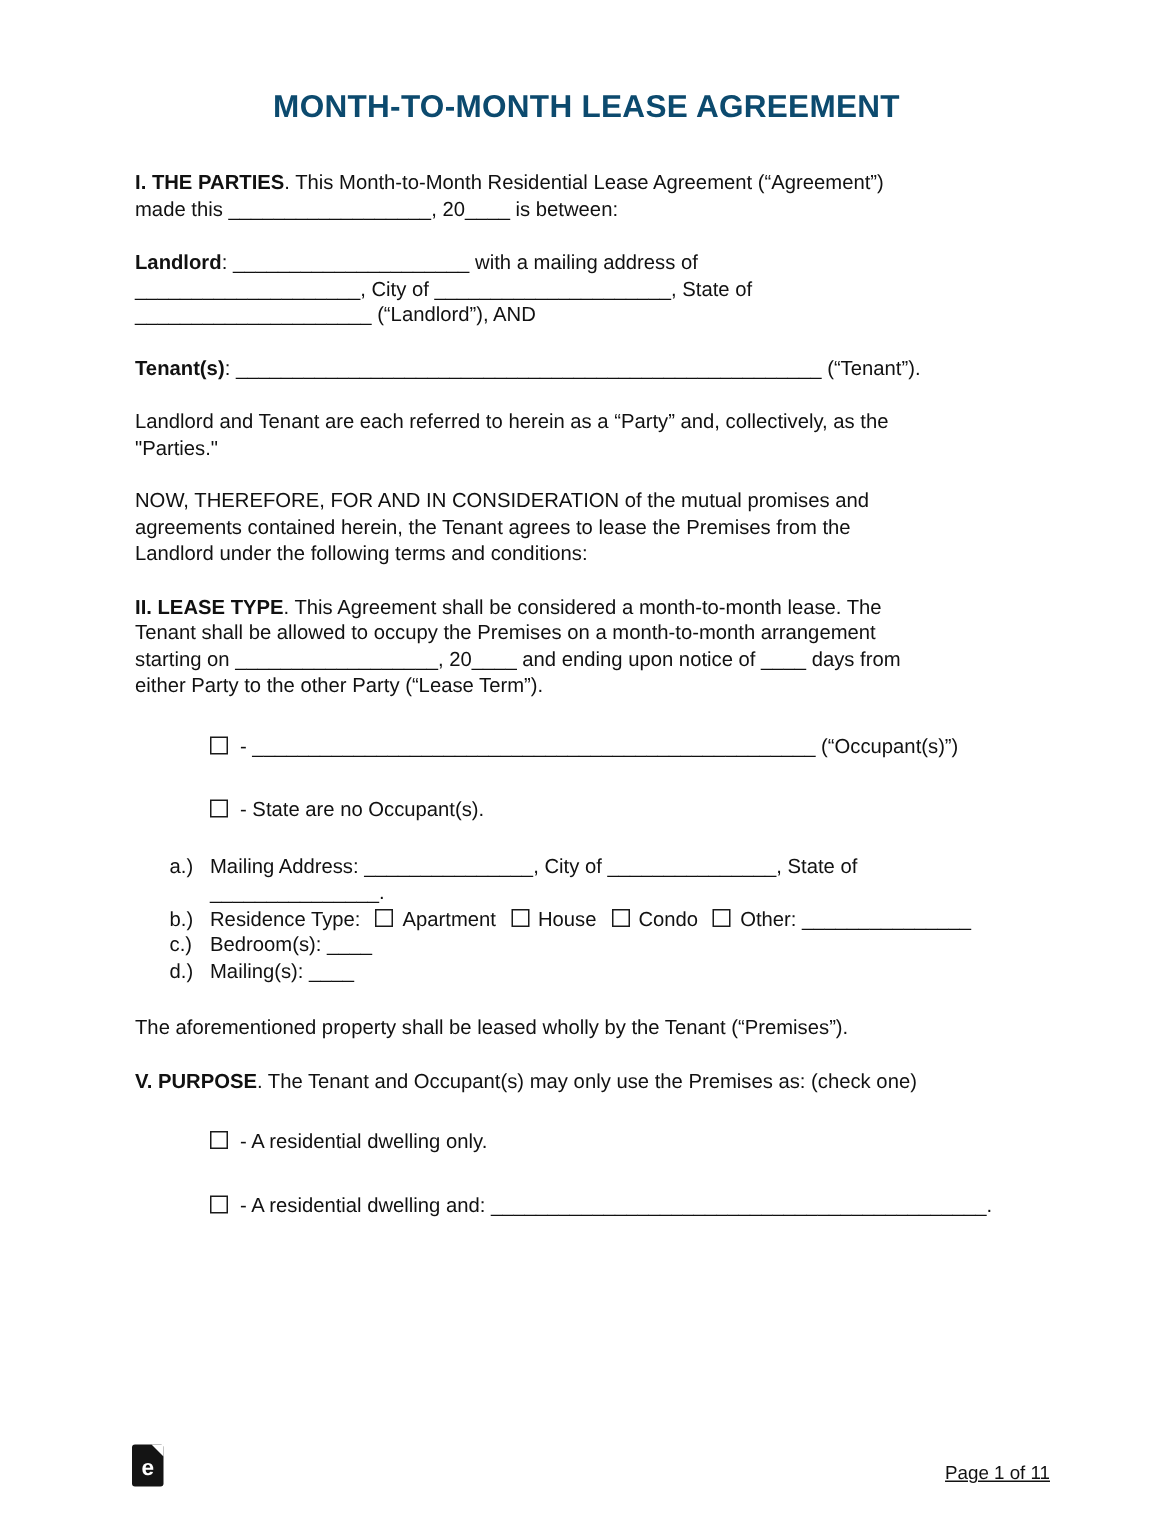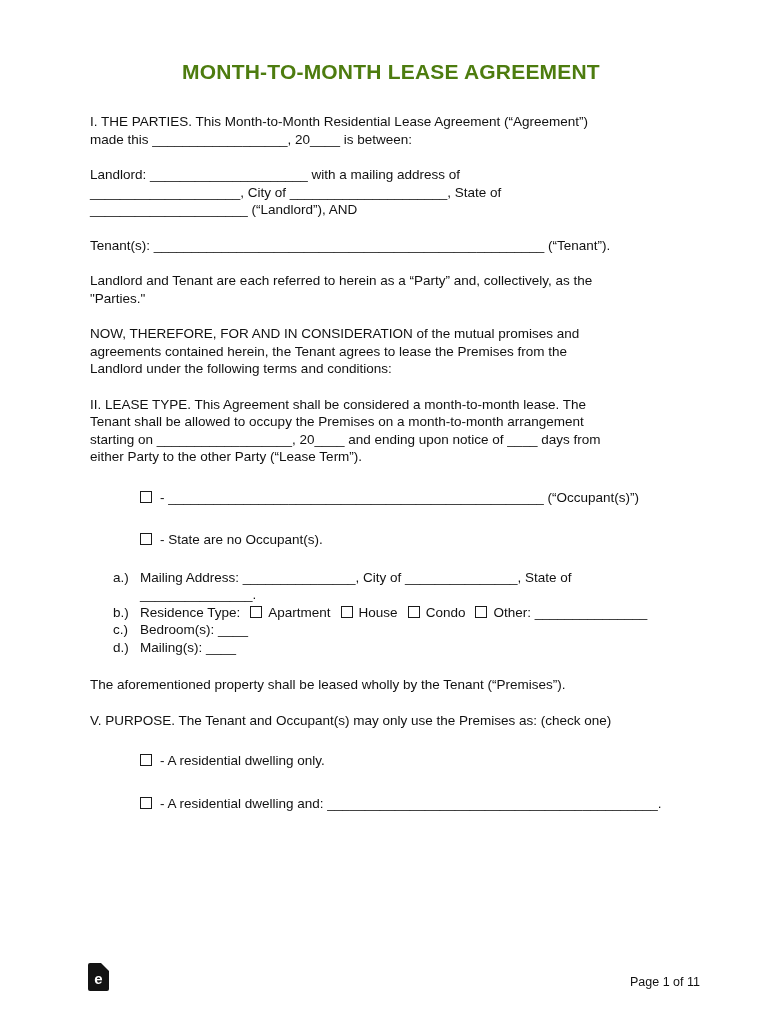--- a/index.html
+++ b/index.html
@@ -15,30 +15,30 @@
   .content{
     position:absolute;
     left:90px;top:60px;
     width:602px;
   }
   .doc-title{
     font-size:21px;
     font-weight:700;
     text-align:center;
     margin:0 0 29px 0;
-    color:#4d7c0f;
+    color:#0c4a6e;
     letter-spacing:.2px;
   }
   .para{
     font-size:13.5px;
     line-height:17.5px;
     margin:0 0 18px 0;
     white-space:pre-line;
   }
-  .b{font-weight:400;}
+  .b{font-weight:700;}
   .option{
     padding-left:50px;
     padding-top:5px;
     margin-bottom:20px;
   }
   .cb{
     display:inline-block;
     width:10px;height:10px;
     border:1.5px solid #1a1a1a;
     background:#fff;
@@ -84,20 +84,21 @@
     font-size:15px;
     line-height:1;
     margin-top:2px;
   }
   .page-num{
     position:absolute;
     top:975px;
     right:70px;
     font-size:12.5px;
     color:#111;
+    text-decoration:underline;
   }
 </style>
 </head>
 <body>
 
 <div class="page">
   <div class="content">
 
     <h1 class="doc-title">MONTH-TO-MONTH LEASE AGREEMENT</h1>
 

